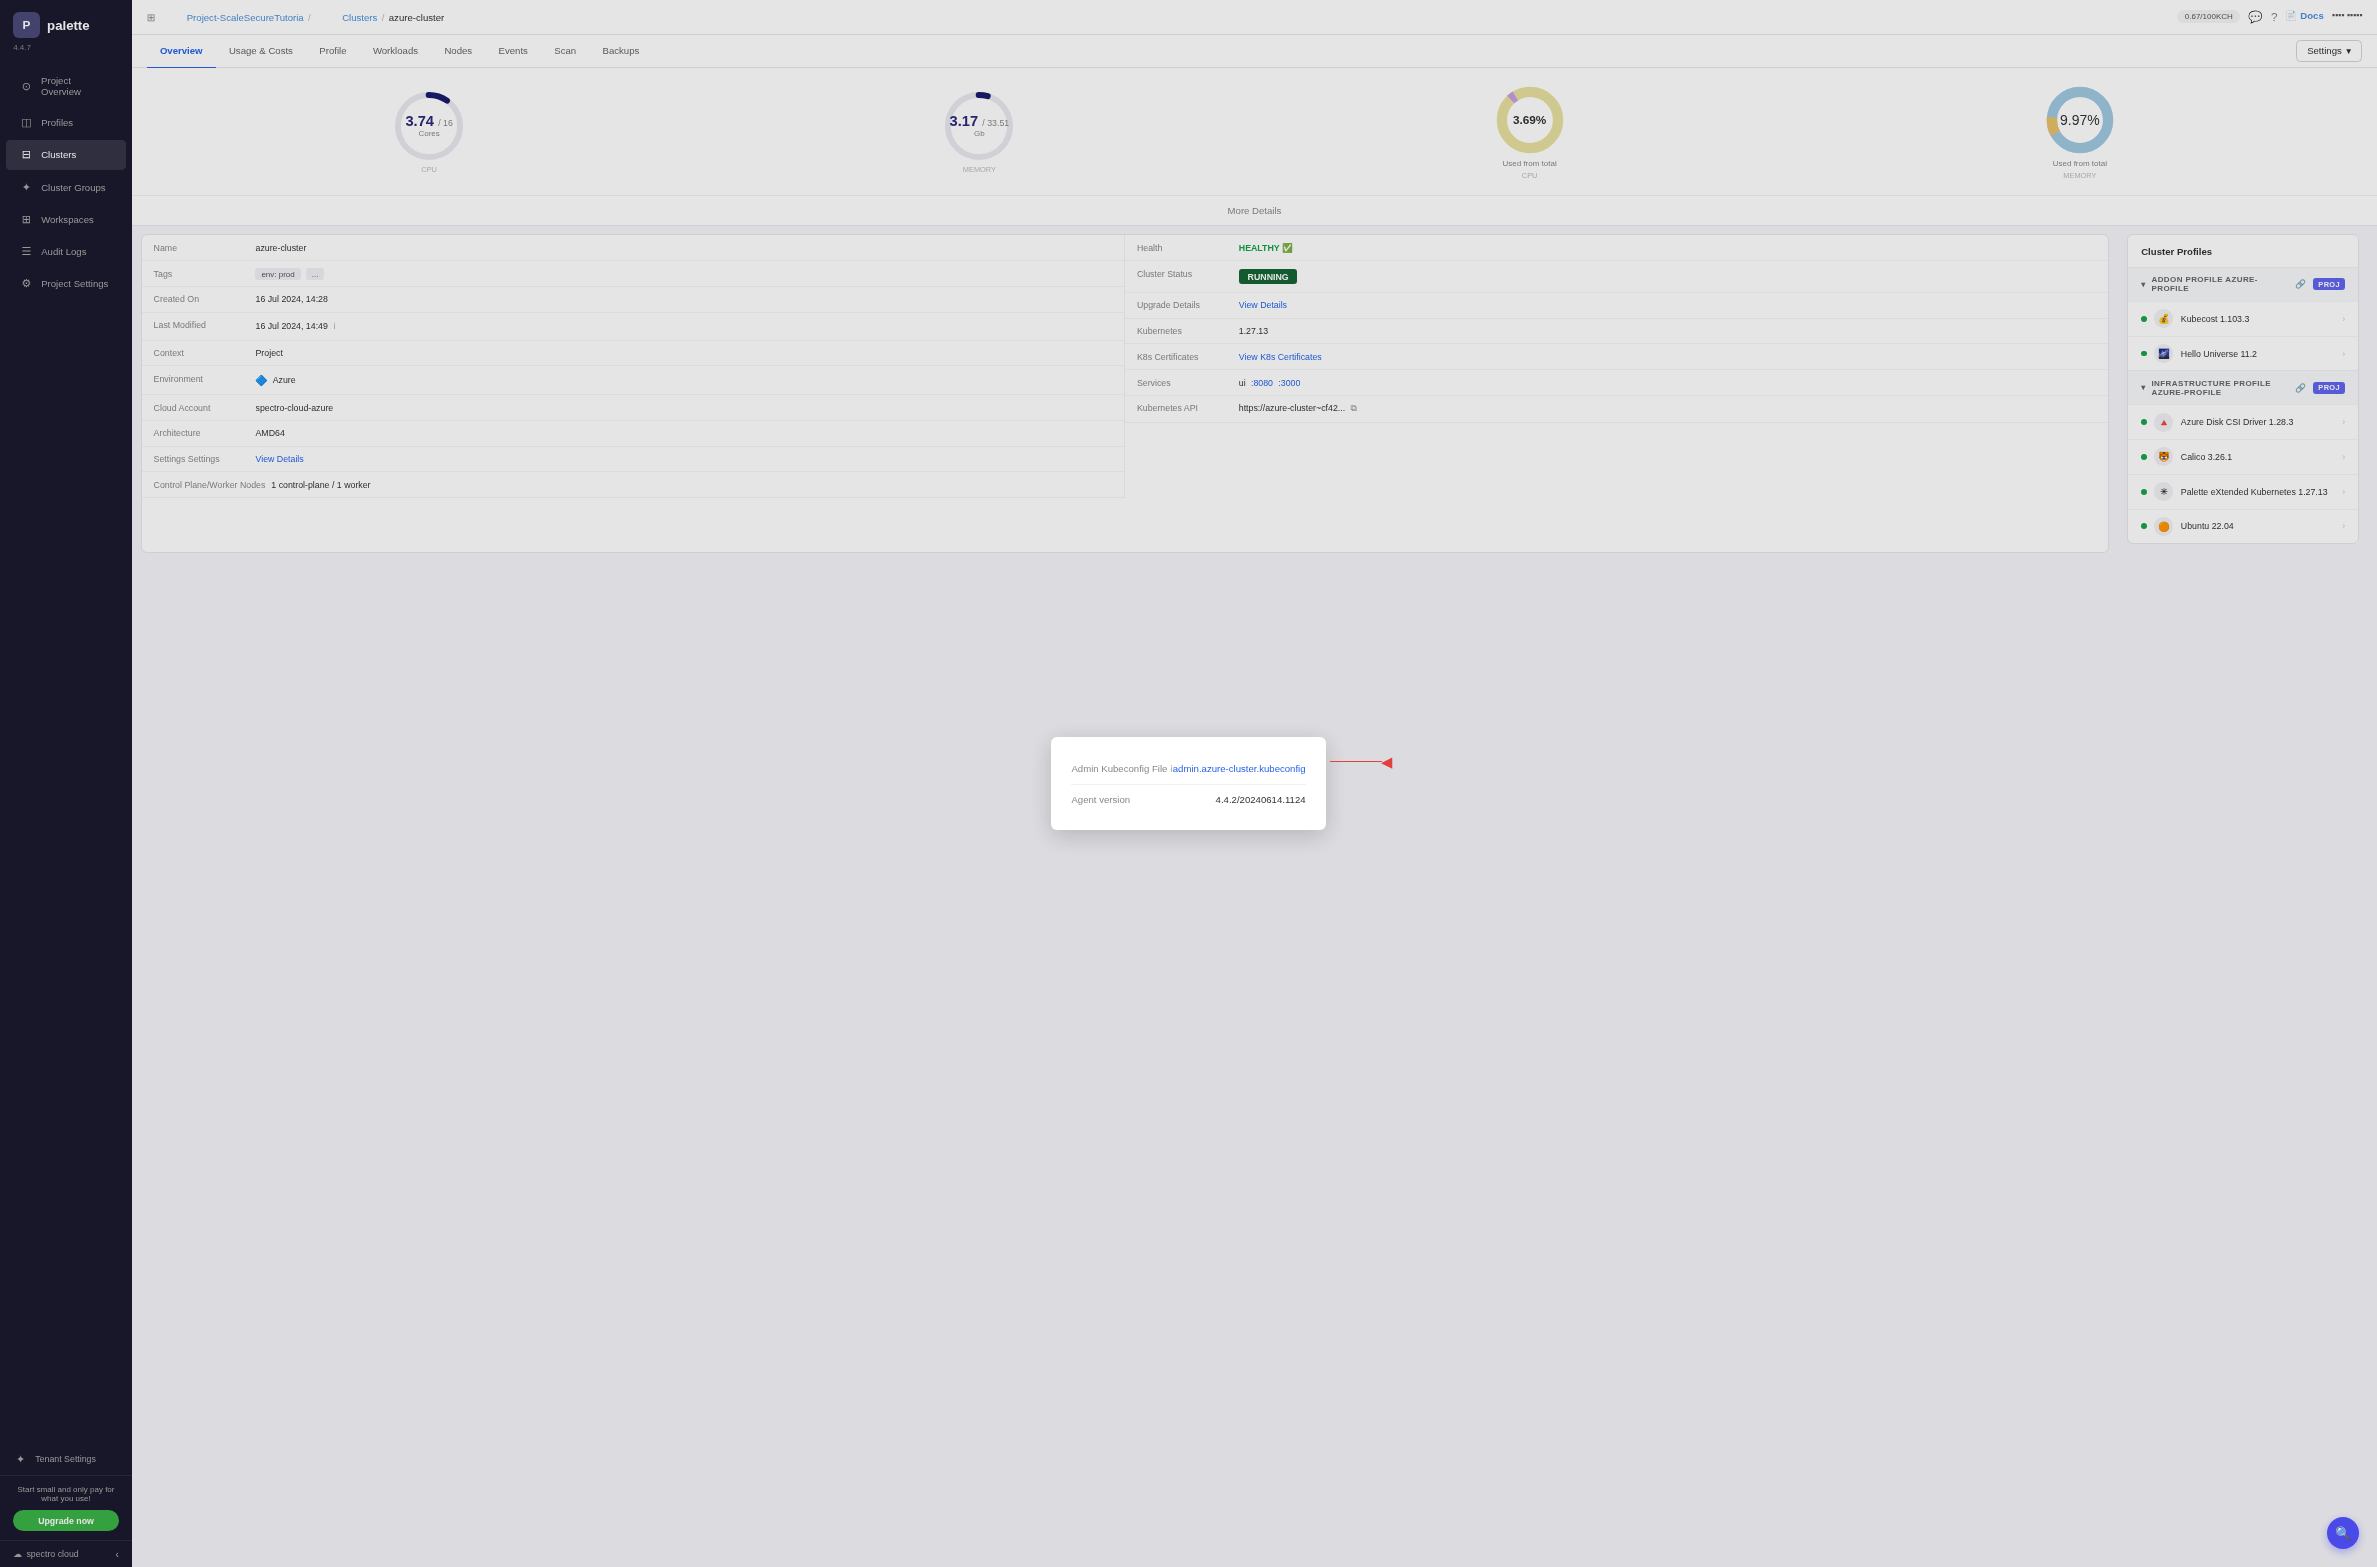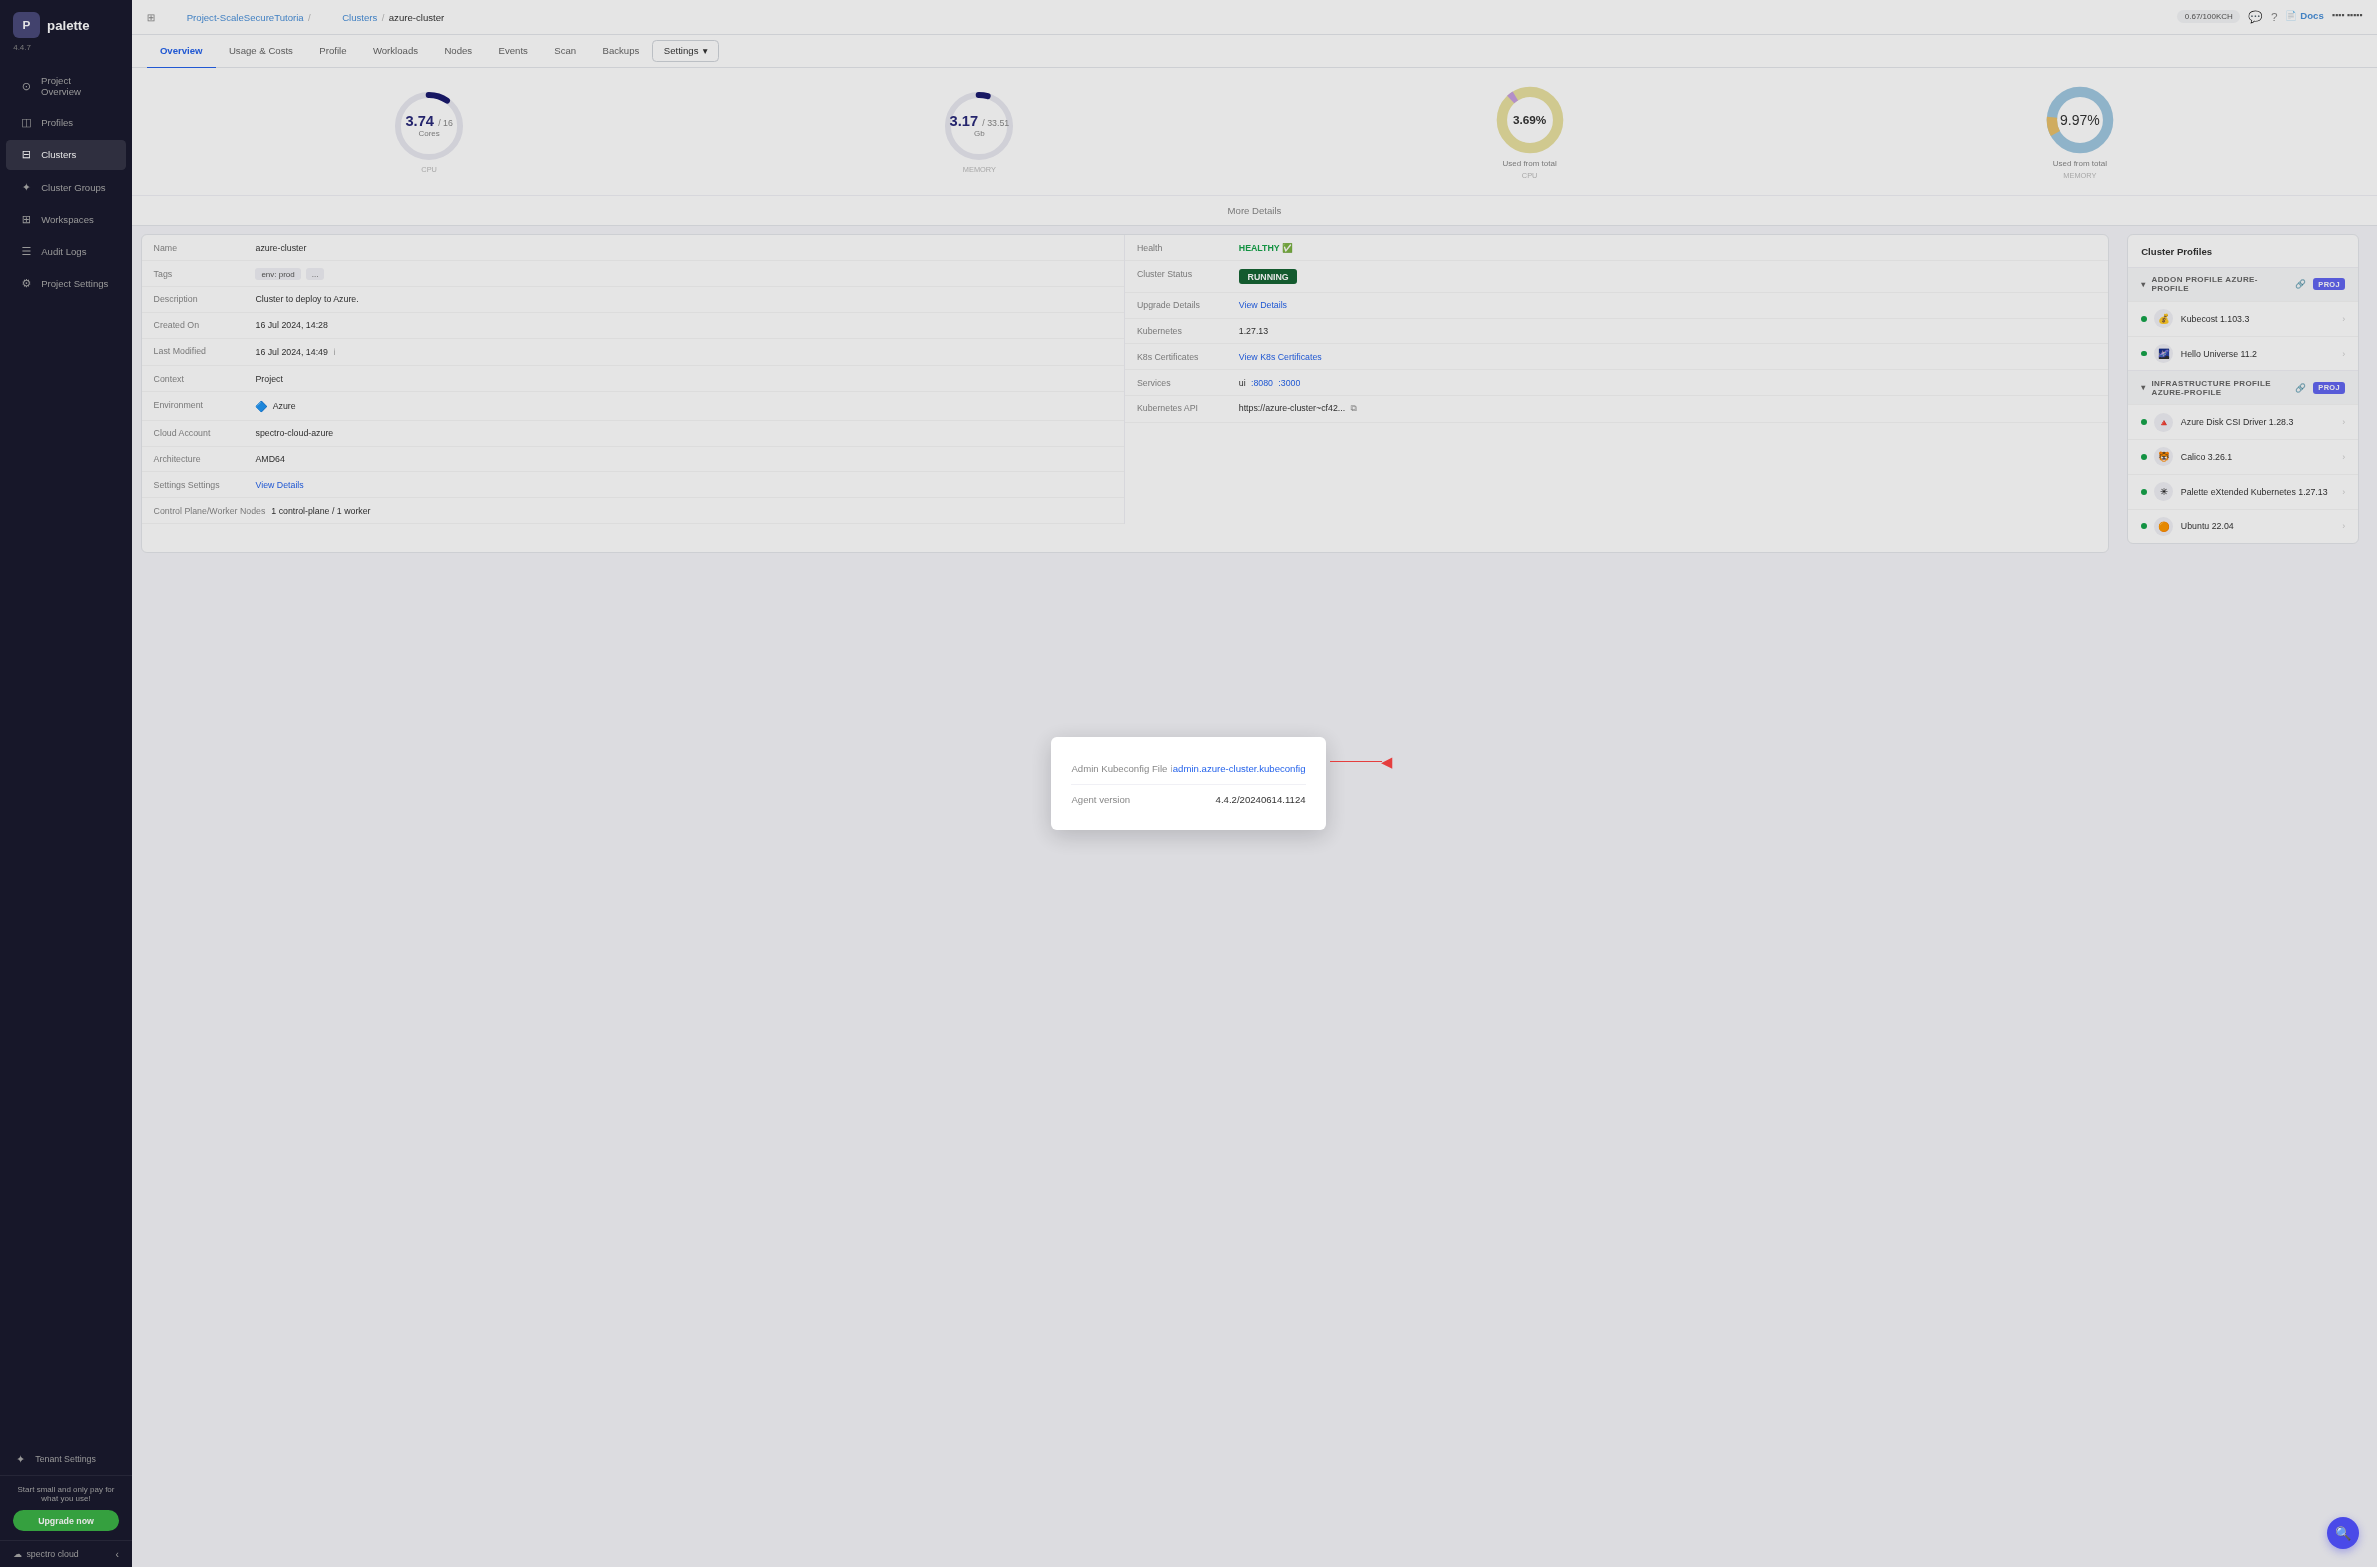--- a/index.html
+++ b/index.html
@@ -122,21 +122,21 @@
     }
 
     
     .cluster-header {
       background: #fff;
       border-bottom: 0.7px solid #e5e7eb;
     }
     .tabs {
       display: flex; align-items: center; padding: 0 14.7px;
       border-bottom: 0.7px solid #e5e7eb;
-      justify-content: flex-start;
+      justify-content: space-between;
     }
     .tabs-list { display: flex; gap: 0; }
     .tab {
       padding: 10.3px 13.2px; font-size: 9.6px; color: #666; cursor: pointer;
       border-bottom: 1.5px solid transparent; margin-bottom: -0.7px;
     }
     .tab.active { color: #2563eb; border-bottom-color: #2563eb; font-weight: 600; }
     .settings-btn {
       background: #fff; border: 0.7px solid #d1d5db; border-radius: 4.4px;
       padding: 4.4px 10.3px; font-size: 9.6px; cursor: pointer;
@@ -457,24 +457,20 @@
             <div class="info-row">
               <span class="info-key">Name</span>
               <span class="info-val">azure-cluster</span>
             </div>
             <div class="info-row">
               <span class="info-key">Tags</span>
               <span class="info-val">
                 <span class="tag-badge">env: prod</span>
                 <span class="tag-more">...</span>
               </span>
-            </div>
-            <div class="info-row">
-              <span class="info-key">Description</span>
-              <span class="info-val">Cluster to deploy to Azure.</span>
             </div>
             <div class="info-row">
               <span class="info-key">Created On</span>
               <span class="info-val">16 Jul 2024, 14:28</span>
             </div>
             <div class="info-row">
               <span class="info-key">Last Modified</span>
               <span class="info-val">
                 <span>16 Jul 2024, 14:49</span>
                 <span style="color:#aaa;margin-left:2.9px;cursor:pointer;">ℹ</span>

